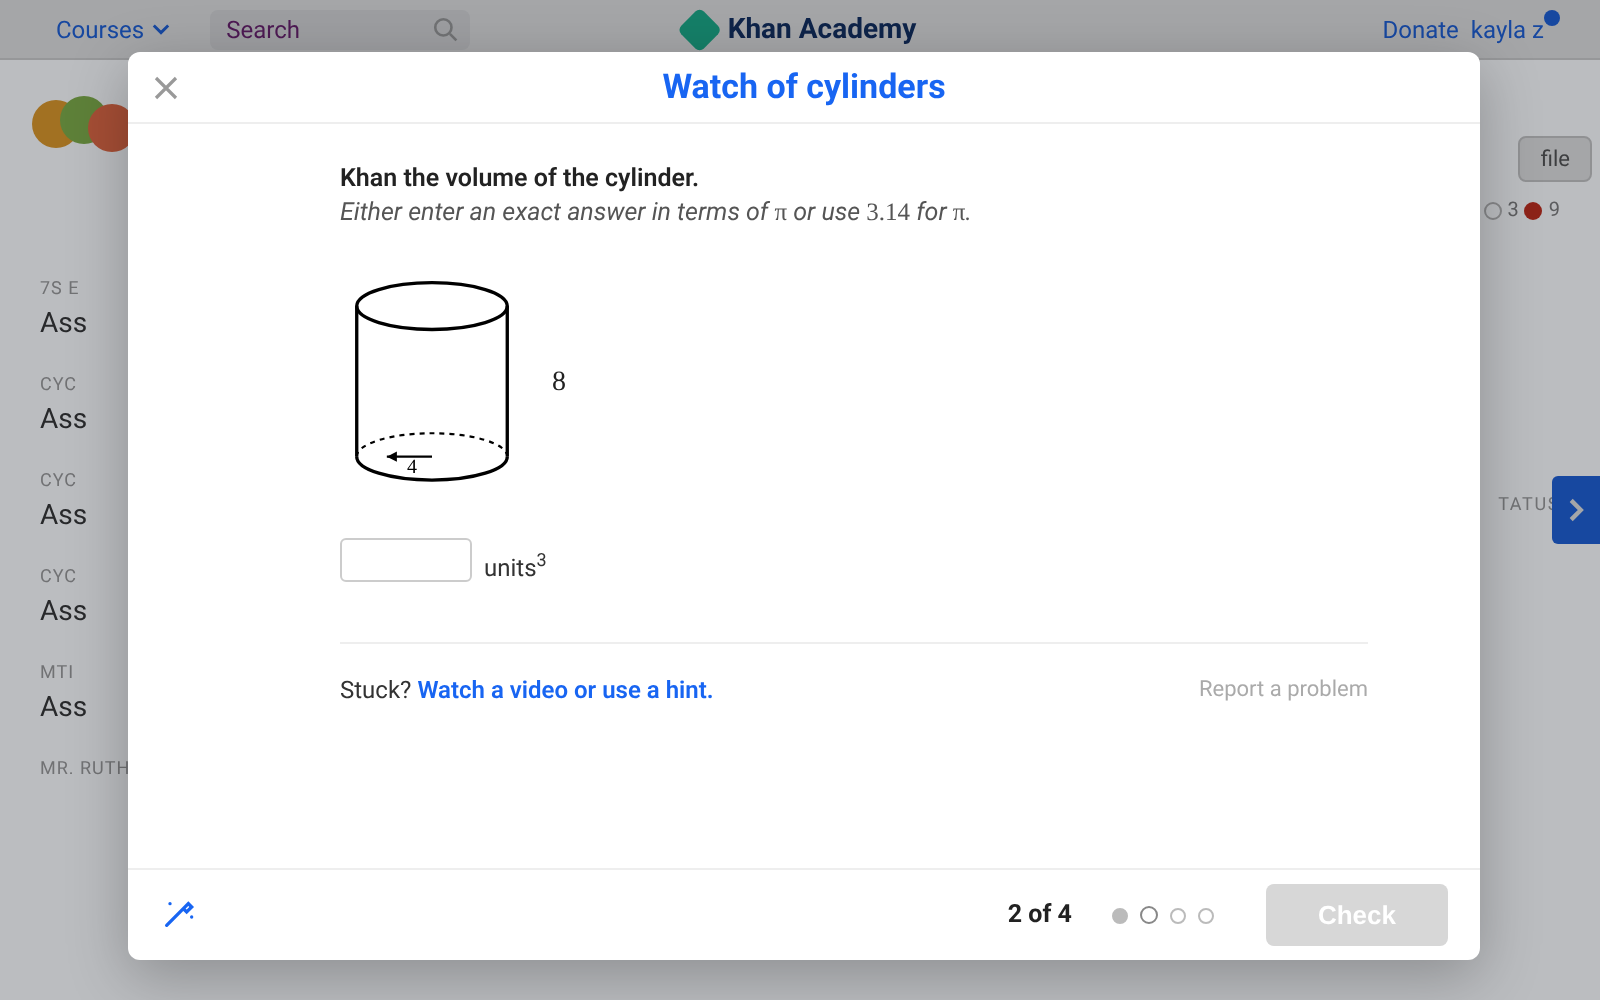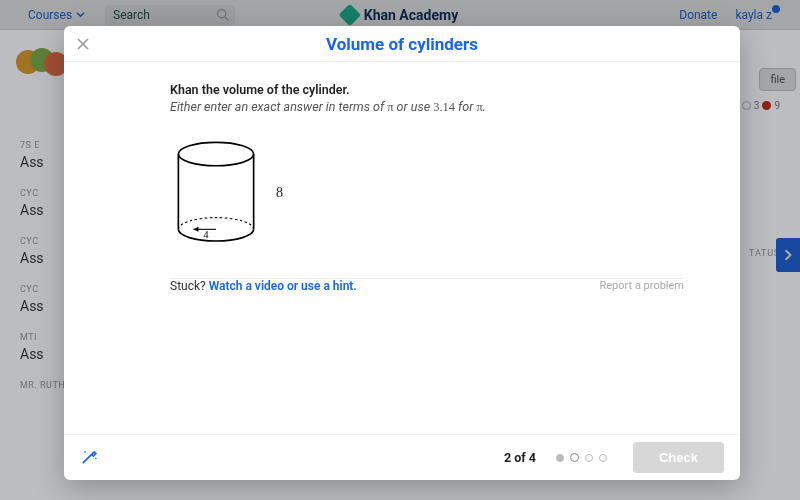--- a/index.html
+++ b/index.html
@@ -3,25 +3,25 @@
 <meta charset="utf-8">
 <style>
   * { box-sizing: border-box; margin: 0; padding: 0; }
   html, body { width: 800px; height: 500px; overflow: hidden; font-family: -apple-system, BlinkMacSystemFont, "Segoe UI", Roboto, Arial, sans-serif; }
   body { position: relative; background: #f7f8fa; }
 
   
   .bg { position: absolute; inset: 0; filter: brightness(0.85); }
   .topbar { height: 30px; background: #fff; border-bottom: 1px solid #e6e6e6; display: flex; align-items: center; padding: 0 28px; font-size: 12px; color: #1865f2; }
   .topbar .courses { display: flex; align-items: center; gap: 4px; cursor: pointer; }
-  .topbar .search { margin-left: 20px; display: flex; align-items: center; background: #f1f2f3; border-radius: 4px; padding: 3px 8px; width: 130px; color: #14532d; position: relative; }
+  .topbar .search { margin-left: 20px; display: flex; align-items: center; background: #f1f2f3; border-radius: 4px; padding: 3px 8px; width: 130px; color: #701a75; position: relative; }
   .topbar .search svg { position: absolute; right: 6px; top: 3px; }
   .topbar .brand { position: absolute; left: 50%; transform: translateX(-50%); display: flex; align-items: center; gap: 6px; font-weight: 700; color: #0a2a66; font-size: 14px; }
   .topbar .brand-logo { width: 16px; height: 16px; background: #14bf96; border-radius: 3px; transform: rotate(45deg); }
-  .topbar .right { margin-left: auto; display: flex; gap: 18px; align-items: center; }
+  .topbar .right { margin-left: auto; display: flex; gap: 6px; align-items: center; }
   .topbar .user { color: #1865f2; position: relative; text-align: center; }
   .topbar .dot { width: 8px; height: 8px; background: #1865f2; border-radius: 50%; position: absolute; top: -3px; right: -8px; }
 
   .page { padding: 16px; display: flex; gap: 20px; }
   .avatars { width: 50px; height: 30px; position: relative; }
   .avatars .av { width: 24px; height: 24px; border-radius: 50%; position: absolute; }
   .avatars .a1 { background: #f9a825; left: 0; top: 4px; }
   .avatars .a2 { background: #8bc34a; left: 14px; top: 2px; }
   .avatars .a3 { background: #ff7043; left: 28px; top: 6px; }
 
@@ -54,21 +54,21 @@
   .dim-h { font-family: Georgia, serif; font-size: 14px; }
   .dim-r { font-family: Georgia, serif; font-size: 12px; }
 
   .answer-row { margin-top: 22px; display: flex; align-items: flex-end; gap: 6px; }
   .answer-row input { width: 66px; height: 22px; border: 1px solid #ccc; border-radius: 3px; padding: 0 4px; font-size: 12px; }
   .units { font-size: 12px; color: #333; }
   .units sup { font-size: 9px; }
 
   .divider { height: 1px; background: #eee; margin-top: 30px; }
 
-  .stuck-row { display: flex; align-items: center; justify-content: space-between; margin-top: 0; font-size: 12px; }
+  .stuck-row { display: flex; align-items: center; justify-content: space-between; margin-top: 16px; font-size: 12px; }
   .stuck { color: #333; }
   .stuck a { color: #1865f2; text-decoration: none; font-weight: 600; }
   .report { color: #aaa; font-size: 11px; cursor: pointer; padding-left: 36px; }
 
   .modal-foot { height: 46px; border-top: 1px solid #eee; display: flex; align-items: center; padding: 0 16px; gap: 12px; }
   .wand { color: #1865f2; cursor: pointer; }
   .foot-spacer { flex: 1; }
   .progress { font-size: 12.5px; font-weight: 700; color: #222; margin-right: 8px; }
   .dots { display: flex; gap: 6px; align-items: center; margin-right: 14px; }
   .dots .d { width: 8px; height: 8px; border-radius: 50%; border: 1.4px solid #bbb; }
@@ -158,21 +158,21 @@
 
 <div class="overlay"></div>
 
 <div class="modal">
   <div class="modal-head">
     <div class="modal-close">
       <svg width="14" height="14" viewBox="0 0 14 14">
           <path d="M2 2 L12 12 M12 2 L2 12" stroke="#999" stroke-width="1.6"></path>
         </svg>
     </div>
-    <div class="modal-title">Volume of cylinders</div>
+    <div class="modal-title">Watch of cylinders</div>
   </div>
 
   <div class="modal-body">
     <div class="prompt1">Khan the volume of the cylinder.</div>
     <div class="prompt2">
       <span>Either enter an exact answer in terms of </span><span class="pi">π</span><span> or use </span><span class="num">3.14</span><span> for </span><span class="pi">π</span><span>.</span>
     </div>
 
     <div class="figure">
       <svg class="cyl" viewBox="0 0 110 130">
@@ -181,20 +181,24 @@
         <line x1="100" y1="18" x2="100" y2="108" stroke="#000" stroke-width="2"></line>
         <path d="M10 108 A45 14 0 0 0 100 108" fill="none" stroke="#000" stroke-width="2"></path>
         <path d="M10 108 A45 14 0 0 1 100 108" fill="none" stroke="#000" stroke-width="1.3" stroke-dasharray="3 3"></path>
         <line x1="55" y1="108" x2="28" y2="108" stroke="#000" stroke-width="1.3"></line>
         <polygon points="28,108 34,105 34,111" fill="#000"></polygon>
         <text x="40" y="118" class="dim-r" font-size="12">4</text>
       </svg>
       <span class="dim-h">8</span>
     </div>
 
+    <div class="answer-row">
+      <input type="text" style="">
+      <span class="units"><span>units</span><sup>3</sup></span>
+    </div>
 
     <div class="divider"></div>
 
     <div class="stuck-row">
       <div class="stuck">
         <span>Stuck?</span>
         <a href="#">Watch a video or use a hint.</a>
       </div>
       <div class="report">Report a problem</div>
     </div>

